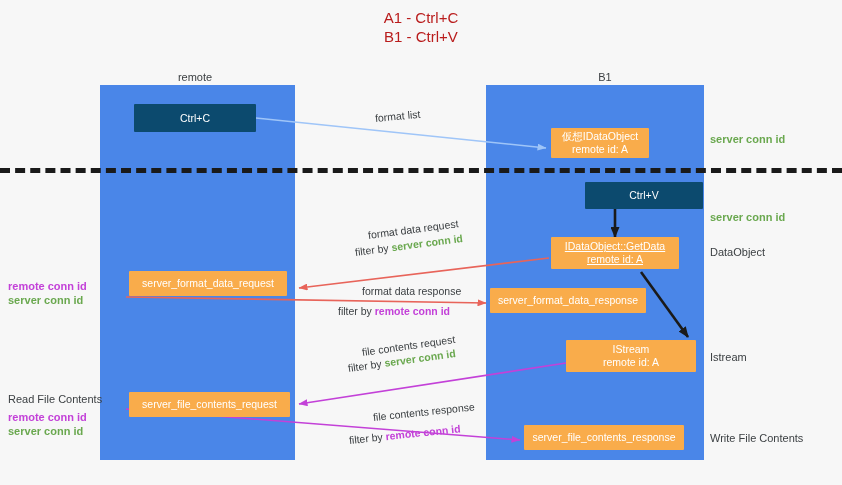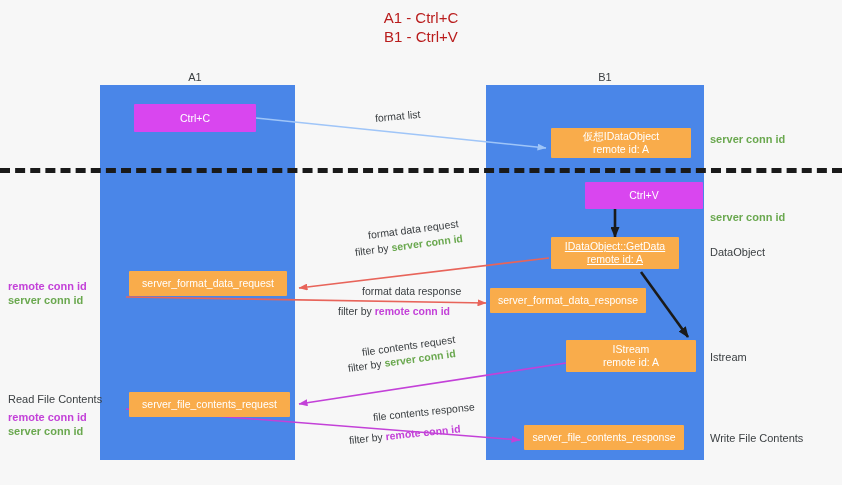--- a/index.html
+++ b/index.html
@@ -58,21 +58,21 @@
     display: flex;
     flex-direction: column;
     align-items: center;
     justify-content: center;
     text-align: center;
     color: #ffffff;
     font-size: 10.5px;
     line-height: 13px;
     border-radius: 1px;
   }
-  .node.green { background: #d946ef; }
+  .node.green { background: #0c4a6e; }
   .node.orange { background: #f9ac4b; }
   .node .ln2 { font-size: 10.5px; }
   .edge-label {
     position: absolute;
     font-size: 10.5px;
     line-height: 14px;
     color: #3c4043;
     white-space: nowrap;
   }
   .side-label {
@@ -105,21 +105,20 @@
 </style>
 </head>
 <body>
 
 <div class="canvas">
 
   <div class="title">A1 - Ctrl+C
 B1 - Ctrl+V</div>
 
   <div class="col-head" style="left:130px; top:58px; width:130px;">
-    <div>A1</div>
     <div>remote</div>
   </div>
 
   <div class="col-head" style="left:540px; top:58px; width:130px;">
     <div>B1</div>
     <div>connection</div>
   </div>
 
   <div class="lane" style="left:100px; top:85px; width:195px; height:375px;"></div>
   <div class="lane" style="left:486px; top:85px; width:218px; height:375px;"></div>
@@ -152,21 +151,21 @@
 
     <path d="M566,363 L299,404" stroke="#c341d8" stroke-width="1.6" fill="none" marker-end="url(#ah-mag)"></path>
 
     <path d="M126,409 L520,440" stroke="#c341d8" stroke-width="1.6" fill="none" marker-end="url(#ah-mag)"></path>
   </svg>
 
   <div class="node green" style="left:134px; top:104px; width:122px; height:28px;">
     <div>Ctrl+C</div>
   </div>
 
-  <div class="node orange" style="left:551px; top:128px; width:140px; height:30px;">
+  <div class="node orange" style="left:551px; top:128px; width:98px; height:30px;">
     <div>仮想IDataObject</div>
     <div class="ln2">remote id: A</div>
   </div>
 
   <div class="node green" style="left:554px; top:182px; width:118px; height:27px;margin-left:31px;">
     <div>Ctrl+V</div>
   </div>
 
   <div class="node orange" style="left:551px; top:237px; width:128px; height:32px;text-decoration:underline;">
     <div>IDataObject::GetData</div>

